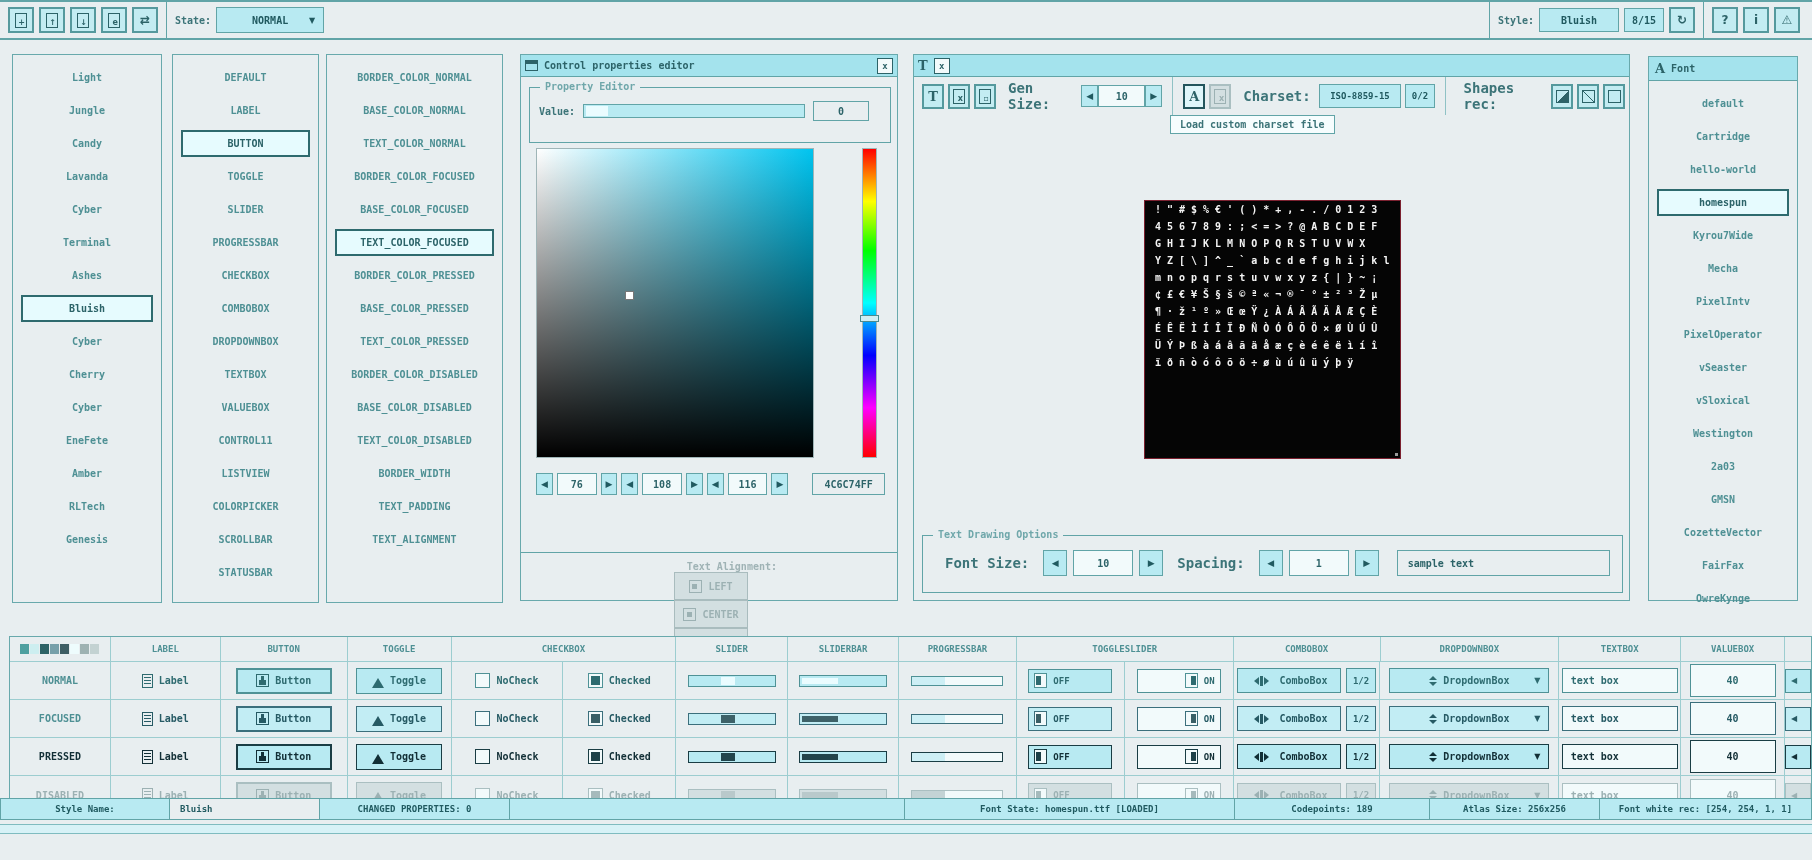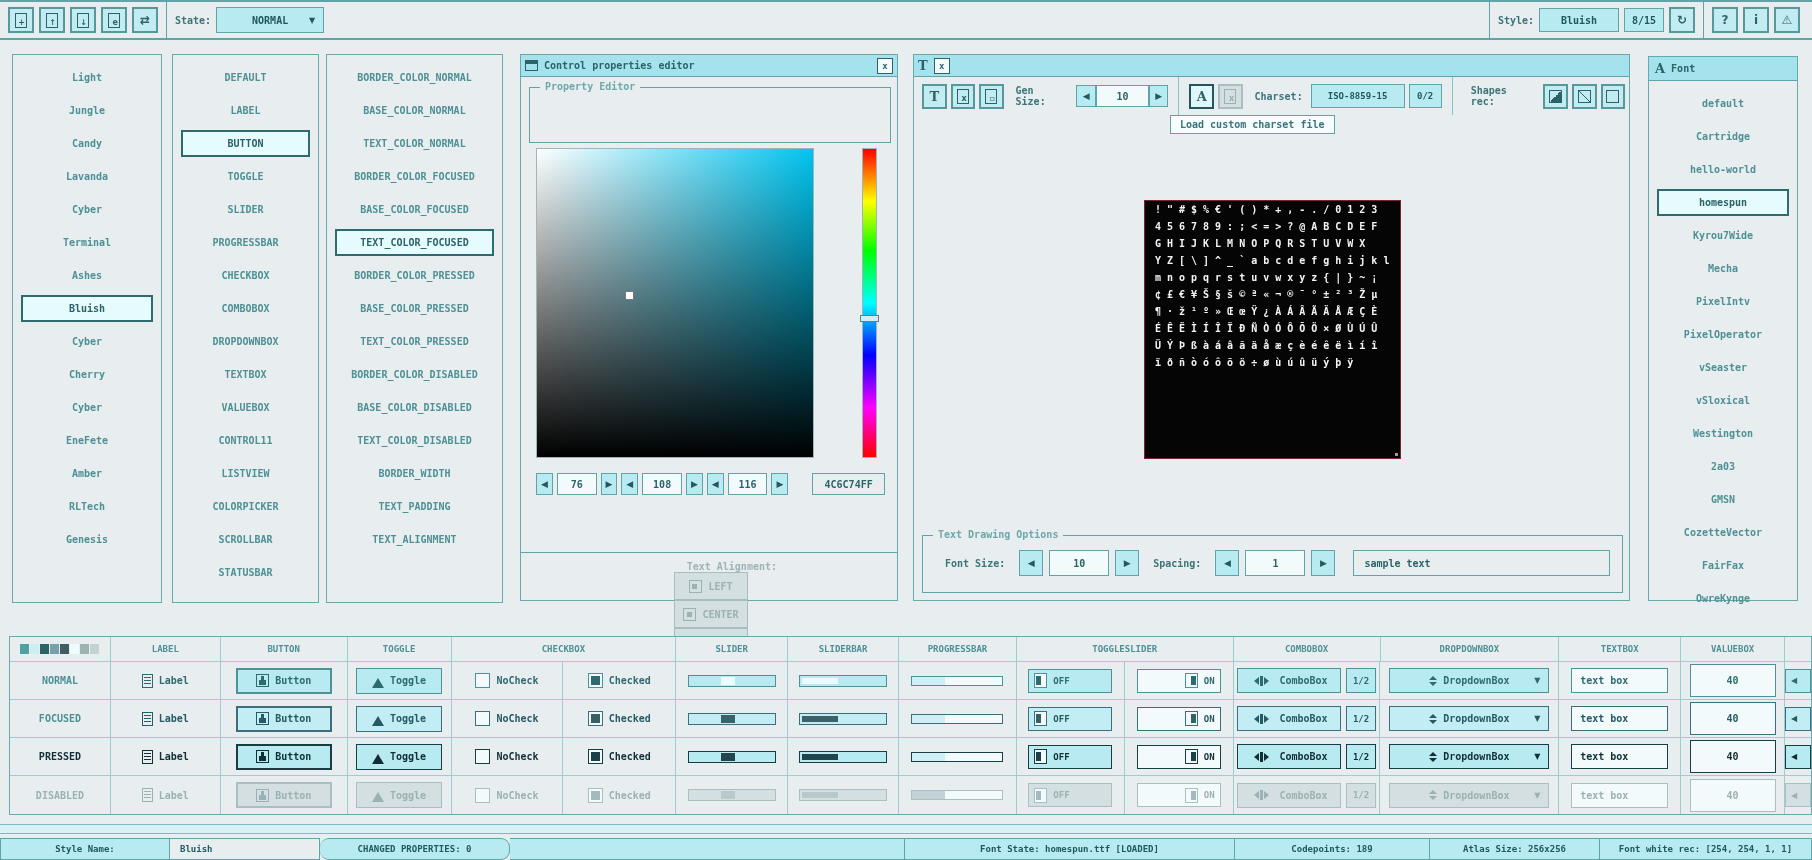--- a/index.html
+++ b/index.html
@@ -102,21 +102,21 @@
   .abox.l::before{ left:2px; } .abox.c::before{ left:3px; } .abox.r::before{ right:2px; }
 
   
   .fa-toolbar{ position:absolute; left:0; top:22px; right:0; height:38px; display:flex; align-items:center; padding-left:8px; }
   .fa-toolbar .sep{ width:1px; height:38px; background:#8fc2c5; margin:0 10px; }
   .fa-btn{ width:25px; height:25px; border:2px solid #55999d; background:#c3ecf2; color:#2c6368;
     display:flex; align-items:center; justify-content:center; font-size:11px; margin-right:4px;
     font-family:"DejaVu Sans",sans-serif; }
   .fa-btn.focused{ border-color:#23555c; background:#dff6fa; }
   .fa-btn.disabled{ border-color:#aabfc1; background:#d3dfe1; color:#9cb1b3; }
-  .fa-label{ font-size:10px; color:#3c7478; margin:0 8px; }
+  .fa-label{ font-size:14px; color:#3c7478; margin:0 8px; }
   .charset-box{ width:96px; height:24px; border:1px solid var(--teal); background:var(--cyan); color:#205a60;
     font-size:9px; display:flex; align-items:center; justify-content:center; }
   .tooltip{ position:absolute; left:256px; top:60px; border:1px solid var(--teal); background:#f6fdfe;
     color:#3c7478; font-size:10px; padding:3px 9px; z-index:5; }
   .atlas{ position:absolute; left:230px; top:145px; width:257px; height:259px; background:#050505;
     border:1px solid #7c2130; overflow:hidden; }
   .atlas .arow{ color:#f4f4f4; font-size:10px; line-height:17px; letter-spacing:6px; padding-left:10px; white-space:pre; }
   .atlas .wrec{ position:absolute; right:2px; bottom:2px; width:3px; height:3px; background:#9a9a9a; }
   .tdo-row{ position:absolute; left:14px; top:14px; right:12px; display:flex; align-items:center; gap:6px; }
   .sample-box{ flex:1; height:26px; border:1px solid var(--teal); background:var(--bg); color:#2c6368;
@@ -167,21 +167,21 @@
   .tslider.off{ background:var(--bg2); justify-content:flex-start; }
   .tslider.on{ background:var(--white); justify-content:flex-end; }
   .tslider .knob{ width:13px; height:15px; border:1px solid var(--bd); background:var(--white); position:relative; }
   .tslider.off .knob::before{ content:""; position:absolute; left:1px; top:2px; width:5px; height:9px; background:var(--dark); }
   .tslider.on .knob::before{ content:""; position:absolute; right:1px; top:2px; width:5px; height:9px; background:var(--dark); }
   .combo-main{ width:104px; height:25px; border:1px solid var(--bd); background:var(--bg2); color:var(--tx); }
   .combo-count{ width:30px; height:25px; border:1px solid var(--bd); background:var(--bg2); color:var(--tx);
     display:flex; align-items:center; justify-content:center; font-size:9px; margin-left:5px; }
   .dd-ctl{ width:160px; height:25px; border:1px solid var(--bd); background:var(--bg2); color:var(--tx); position:relative; }
   .dd-ctl .dd-arr{ position:absolute; right:8px; font-size:8px; font-family:"DejaVu Sans",sans-serif; }
-  .tb-ctl{ width:97px; height:25px; border:1px solid var(--bd); background:var(--white); color:var(--tx);
+  .tb-ctl{ width:116px; height:25px; border:1px solid var(--bd); background:var(--white); color:var(--tx);
     font-size:10px; display:flex; align-items:center; padding-left:8px; }
   .vb-ctl{ width:86px; height:33px; border:1px solid var(--bd); background:var(--white); color:var(--tx);
     font-size:10px; display:flex; align-items:center; justify-content:center; }
   .partial-btn{ width:30px; height:24px; border:1px solid var(--bd); background:var(--bg2); color:var(--tx);
     display:flex; align-items:center; padding-left:5px; font-size:8px; font-family:"DejaVu Sans",sans-serif; }
 
   
   .icon-doc{ width:11px; height:14px; border:1px solid currentColor; background-image:repeating-linear-gradient(to bottom, currentColor 0 1px, transparent 1px 3px); background-size:7px 8px; background-position:1px 2px; background-repeat:no-repeat; }
   .icon-floppy{ width:13px; height:13px; border:1px solid currentColor; position:relative; }
   .icon-floppy::before{ content:""; position:absolute; left:2px; bottom:1px; width:7px; height:5px; background:currentColor; }
@@ -194,21 +194,21 @@
   .icon-updown{ display:flex; flex-direction:column; gap:2px; align-items:center; }
   .icon-updown .u{ width:0; height:0; border:4px solid transparent; border-bottom:4px solid currentColor; }
   .icon-updown .d{ width:0; height:0; border:4px solid transparent; border-top:4px solid currentColor; }
   .shape-ic{ width:13px; height:13px; border:1px solid currentColor; }
   .shape-ic.fill{ background:linear-gradient(135deg, transparent 50%, currentColor 50%); }
   .shape-ic.slash{ background:linear-gradient(45deg, transparent 46%, currentColor 46%, currentColor 54%, transparent 54%); }
 
   
   .pre-status{ position:absolute; left:0; top:824px; width:1812px; height:10px; background:#d7f2f7;
     border-top:1px solid #7fbcc0; border-bottom:1px solid #7fbcc0; }
-  .statusbar{ position:absolute; left:0; top:838px; width:1812px; height:22px; display:flex; }
+  .statusbar{ position:absolute; left:0; top:798px; width:1812px; height:22px; display:flex; }
   .sseg{ height:22px; border:1px solid var(--teal); background:var(--cyan); color:#205a60; font-size:9px;
     display:flex; align-items:center; justify-content:center; border-left:none; }
   .sseg:first-child{ border-left:1px solid var(--teal); }
   .sseg.input{ background:var(--bg); justify-content:flex-start; padding-left:10px; }
 </style>
 </head>
 <body>
 
 <div class="app">
 
@@ -326,20 +326,27 @@
     </div>
 
   <div class="window" style="left:520px; top:54px; width:378px; height:547px;">
     <div class="win-title">
       <span class="win-ic"></span>
       <span class="t">Control properties editor</span>
       <span class="close-x">x</span>
     </div>
     <div class="groupbox" style="left:8px; top:32px; width:362px; height:56px;">
       <span class="glabel">Property Editor</span>
+    </div>
+    <div class="value-row">
+      <span class="tb-label">Value:</span>
+      <div class="vslider">
+          <div class="handle"></div>
+        </div>
+      <div class="vbox">0</div>
     </div>
     <div class="picker">
       <div class="cursor"></div>
     </div>
     <div class="huebar">
       <div class="hhandle"></div>
     </div>
     <div class="rgb-row">
       <div class="spin-btn">◀</div>
       <div class="spin-box" style="width:48px;">76</div>
@@ -869,21 +876,21 @@
             <span class="partial-btn">◀</span>
           </div>
     </div>
       </div>
   </div>
 
   <div class="pre-status"></div>
   <div class="statusbar">
     <div class="sseg" style="width:170px;">Style Name:</div>
     <div class="sseg input" style="width:150px;">Bluish</div>
-    <div class="sseg" style="width:190px;border-radius:9px;">CHANGED PROPERTIES: 0</div>
+    <div class="sseg" style="width:190px;">CHANGED PROPERTIES: 0</div>
     <div class="sseg" style="flex:1;"></div>
     <div class="sseg" style="width:330px;">Font State: homespun.ttf [LOADED]</div>
     <div class="sseg" style="width:195px;">Codepoints: 189</div>
     <div class="sseg" style="width:170px;">Atlas Size: 256x256</div>
     <div class="sseg" style="width:212px;">Font white rec: [254, 254, 1, 1]</div>
   </div>
 
 </div>
 
 </body></html>

